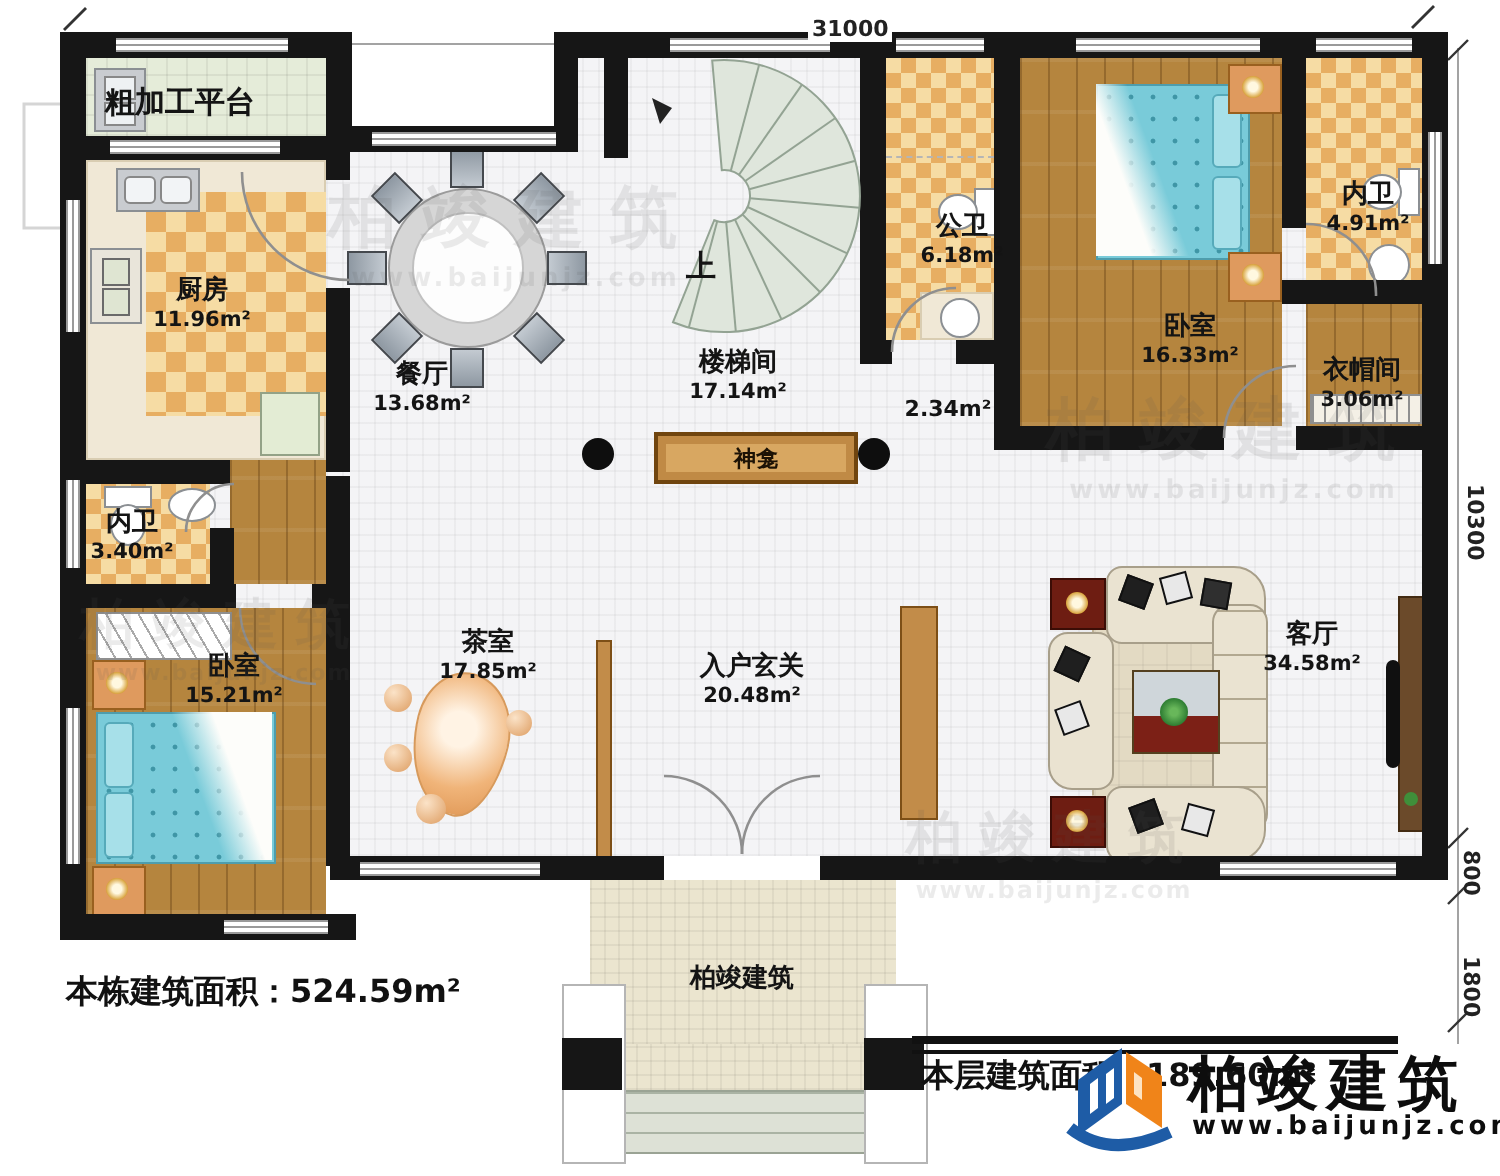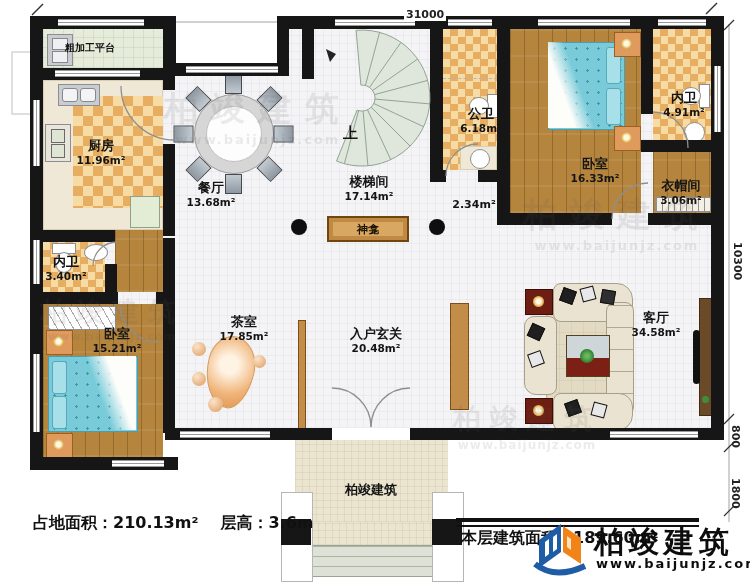--- a/index.html
+++ b/index.html
@@ -25,21 +25,21 @@
   .white{background:#fff;z-index:2;}
   
   .wall{position:absolute;background:#161616;z-index:4;}
   .win-h{position:absolute;height:7px;background:linear-gradient(#9a9a9a 0 1px,#fff 1px 3px,#9a9a9a 3px 4px,#fff 4px 6px,#9a9a9a 6px 7px);z-index:5;}
   .win-v{position:absolute;width:7px;background:linear-gradient(90deg,#9a9a9a 0 1px,#fff 1px 3px,#9a9a9a 3px 4px,#fff 4px 6px,#9a9a9a 6px 7px);z-index:5;}
   
   .lbl{position:absolute;transform:translateX(-50%);text-align:center;z-index:7;line-height:1.2;white-space:nowrap;}
   .lbl .nm{display:block;font-size:13px;font-weight:bold;}
   .lbl .ar{display:block;font-size:10.5px;font-weight:bold;}
   .lbl .ar:empty{display:none;}
-  .lbl-sm .nm{font-size:10px;}
+  .lbl-sm .nm{font-size:15px;}
   .dim{position:absolute;font-size:11px;font-weight:bold;color:#222;z-index:7;background:#fff;padding:0 2px;}
   .dim-v{position:absolute;font-size:11px;font-weight:bold;color:#222;z-index:7;transform:rotate(90deg);transform-origin:left top;}
   
   .sofa{position:absolute;background:#eae3d1;border:1px solid #a89f8a;border-radius:9px;z-index:3;}
   .pillow{position:absolute;width:12px;height:12px;border:1px solid #111;z-index:3;}
   .redtable{position:absolute;width:26px;height:24px;background:#6e1d12;border:1px solid #3c0d06;z-index:3;}
   .lamp{position:absolute;left:7px;top:6px;width:11px;height:11px;border-radius:50%;background:radial-gradient(#fff8e0 30%,#d8a33c 70%,#8a5f16);z-index:3;}
   .nstand{position:absolute;width:25px;height:23px;background:#df9a5e;border:1px solid #99601f;z-index:3;}
   .nstand .lamp{left:6px;top:5px;}
   .mattress{position:absolute;background:#79cbd9;background-image:radial-gradient(circle,#3f96a6 1px,transparent 1.4px);background-size:11px 11px;border:1px solid #4e9dac;z-index:3;}
@@ -149,21 +149,21 @@
     </div>
 
   <div class="abs" style="left:206px;top:336px;width:46px;height:70px;border-radius:46% 54% 40% 60%/38% 45% 55% 62%;background:radial-gradient(circle at 45% 40%,#fff3e4 0 18%,#f0b479 60%,#dd9350);transform:rotate(14deg);z-index:3;border:1px solid #d79a5c;"></div>
   <div class="abs" style="left:192px;top:342px;width:14px;height:14px;border-radius:50%;background:radial-gradient(circle at 35% 30%,#fbe3c8,#dd9c60);z-index:3;"></div>
   <div class="abs" style="left:253px;top:355px;width:13px;height:13px;border-radius:50%;background:radial-gradient(circle at 35% 30%,#fbe3c8,#dd9c60);z-index:3;"></div>
   <div class="abs" style="left:192px;top:372px;width:14px;height:14px;border-radius:50%;background:radial-gradient(circle at 35% 30%,#fbe3c8,#dd9c60);z-index:3;"></div>
   <div class="abs" style="left:208px;top:397px;width:15px;height:15px;border-radius:50%;background:radial-gradient(circle at 35% 30%,#fbe3c8,#dd9c60);z-index:3;"></div>
 
   <div class="screen" style="left:298px;top:320px;width:6px;height:107px;"></div>
   <div class="screen" style="left:450px;top:303px;width:17px;height:105px;"></div>
-  <div class="abs" style="left:327px;top:216px;width:82px;height:26px;background:#c08a45;border:2px solid #70450f;z-index:5;box-sizing:border-box;">
+  <div class="abs" style="left:327px;top:216px;width:102px;height:26px;background:#c08a45;border:2px solid #70450f;z-index:5;box-sizing:border-box;">
     <div class="abs" style="left:4px;top:4px;right:4px;bottom:4px;background:#d8a761;text-align:center;font-size:11px;font-weight:bold;color:#1c1205;line-height:15px;">神龛</div>
   </div>
   <div class="col-dot" style="left:291px;top:219px;"></div>
   <div class="col-dot" style="left:429px;top:219px;"></div>
 
   <div class="abs" style="left:546px;top:298px;width:84px;height:118px;background:#e3dac3;border:1px dashed #bfb294;z-index:3;background-image:repeating-linear-gradient(0deg,rgba(0,0,0,.04) 0 1px,transparent 1px 12px),repeating-linear-gradient(90deg,rgba(0,0,0,.04) 0 1px,transparent 1px 12px);"></div>
   <div class="sofa" style="left:553px;top:283px;width:78px;height:37px;border-radius:8px 16px 14px 8px;"></div>
   <div class="sofa" style="left:606px;top:302px;width:26px;height:112px;background-image:repeating-linear-gradient(0deg,transparent 0 21px,#b2a890 21px 22px);"></div>
   <div class="sofa" style="left:553px;top:393px;width:78px;height:36px;border-radius:8px 14px 16px 8px;"></div>
   <div class="sofa" style="left:524px;top:316px;width:31px;height:77px;border-radius:10px 8px 8px 12px;"></div>
@@ -350,23 +350,21 @@
   </div>
   <div class="wm" style="left:498px;top:192px;width:238px;">
     <span class="t" style="font-size:34px;letter-spacing:13px;">柏竣建筑</span>
     <span class="u" style="font-size:13px;letter-spacing:2px;">www.baijunjz.com</span>
   </div>
   <div class="wm" style="left:428px;top:400px;width:198px;">
     <span class="t" style="font-size:28px;letter-spacing:9px;">柏竣建筑</span>
     <span class="u" style="font-size:12px;letter-spacing:1px;">www.baijunjz.com</span>
   </div>
 
-  <div class="stats" style="left:33px;top:513px;">
-    <span style="margin-right:22px;">占地面积：210.13m²</span><span>层高：3.6m</span>
-  </div>
+  <div class="stats" style="left:33px;top:486px;">本栋建筑面积：524.59m²</div>
 
   <div class="rule" style="left:456px;top:518px;width:243px;height:4px;"></div>
   <div class="rule" style="left:456px;top:525px;width:243px;height:1.5px;"></div>
   <div class="title-sub" style="left:461px;top:528px;">本层建筑面积：189.60m²</div>
 
   <svg style="left:531px;top:516px;z-index:10;" width="58" height="62" viewBox="0 0 58 62">
     <polygon points="8,24 30,8 30,36 8,52" fill="#1e5ca6"></polygon>
     <polygon points="32,10 50,22 50,48 32,36" fill="#f08419"></polygon>
     <polygon points="14,26 18,23 18,38 14,41" fill="#fff"></polygon>
     <polygon points="22,21 26,18 26,33 22,36" fill="#fff"></polygon>

